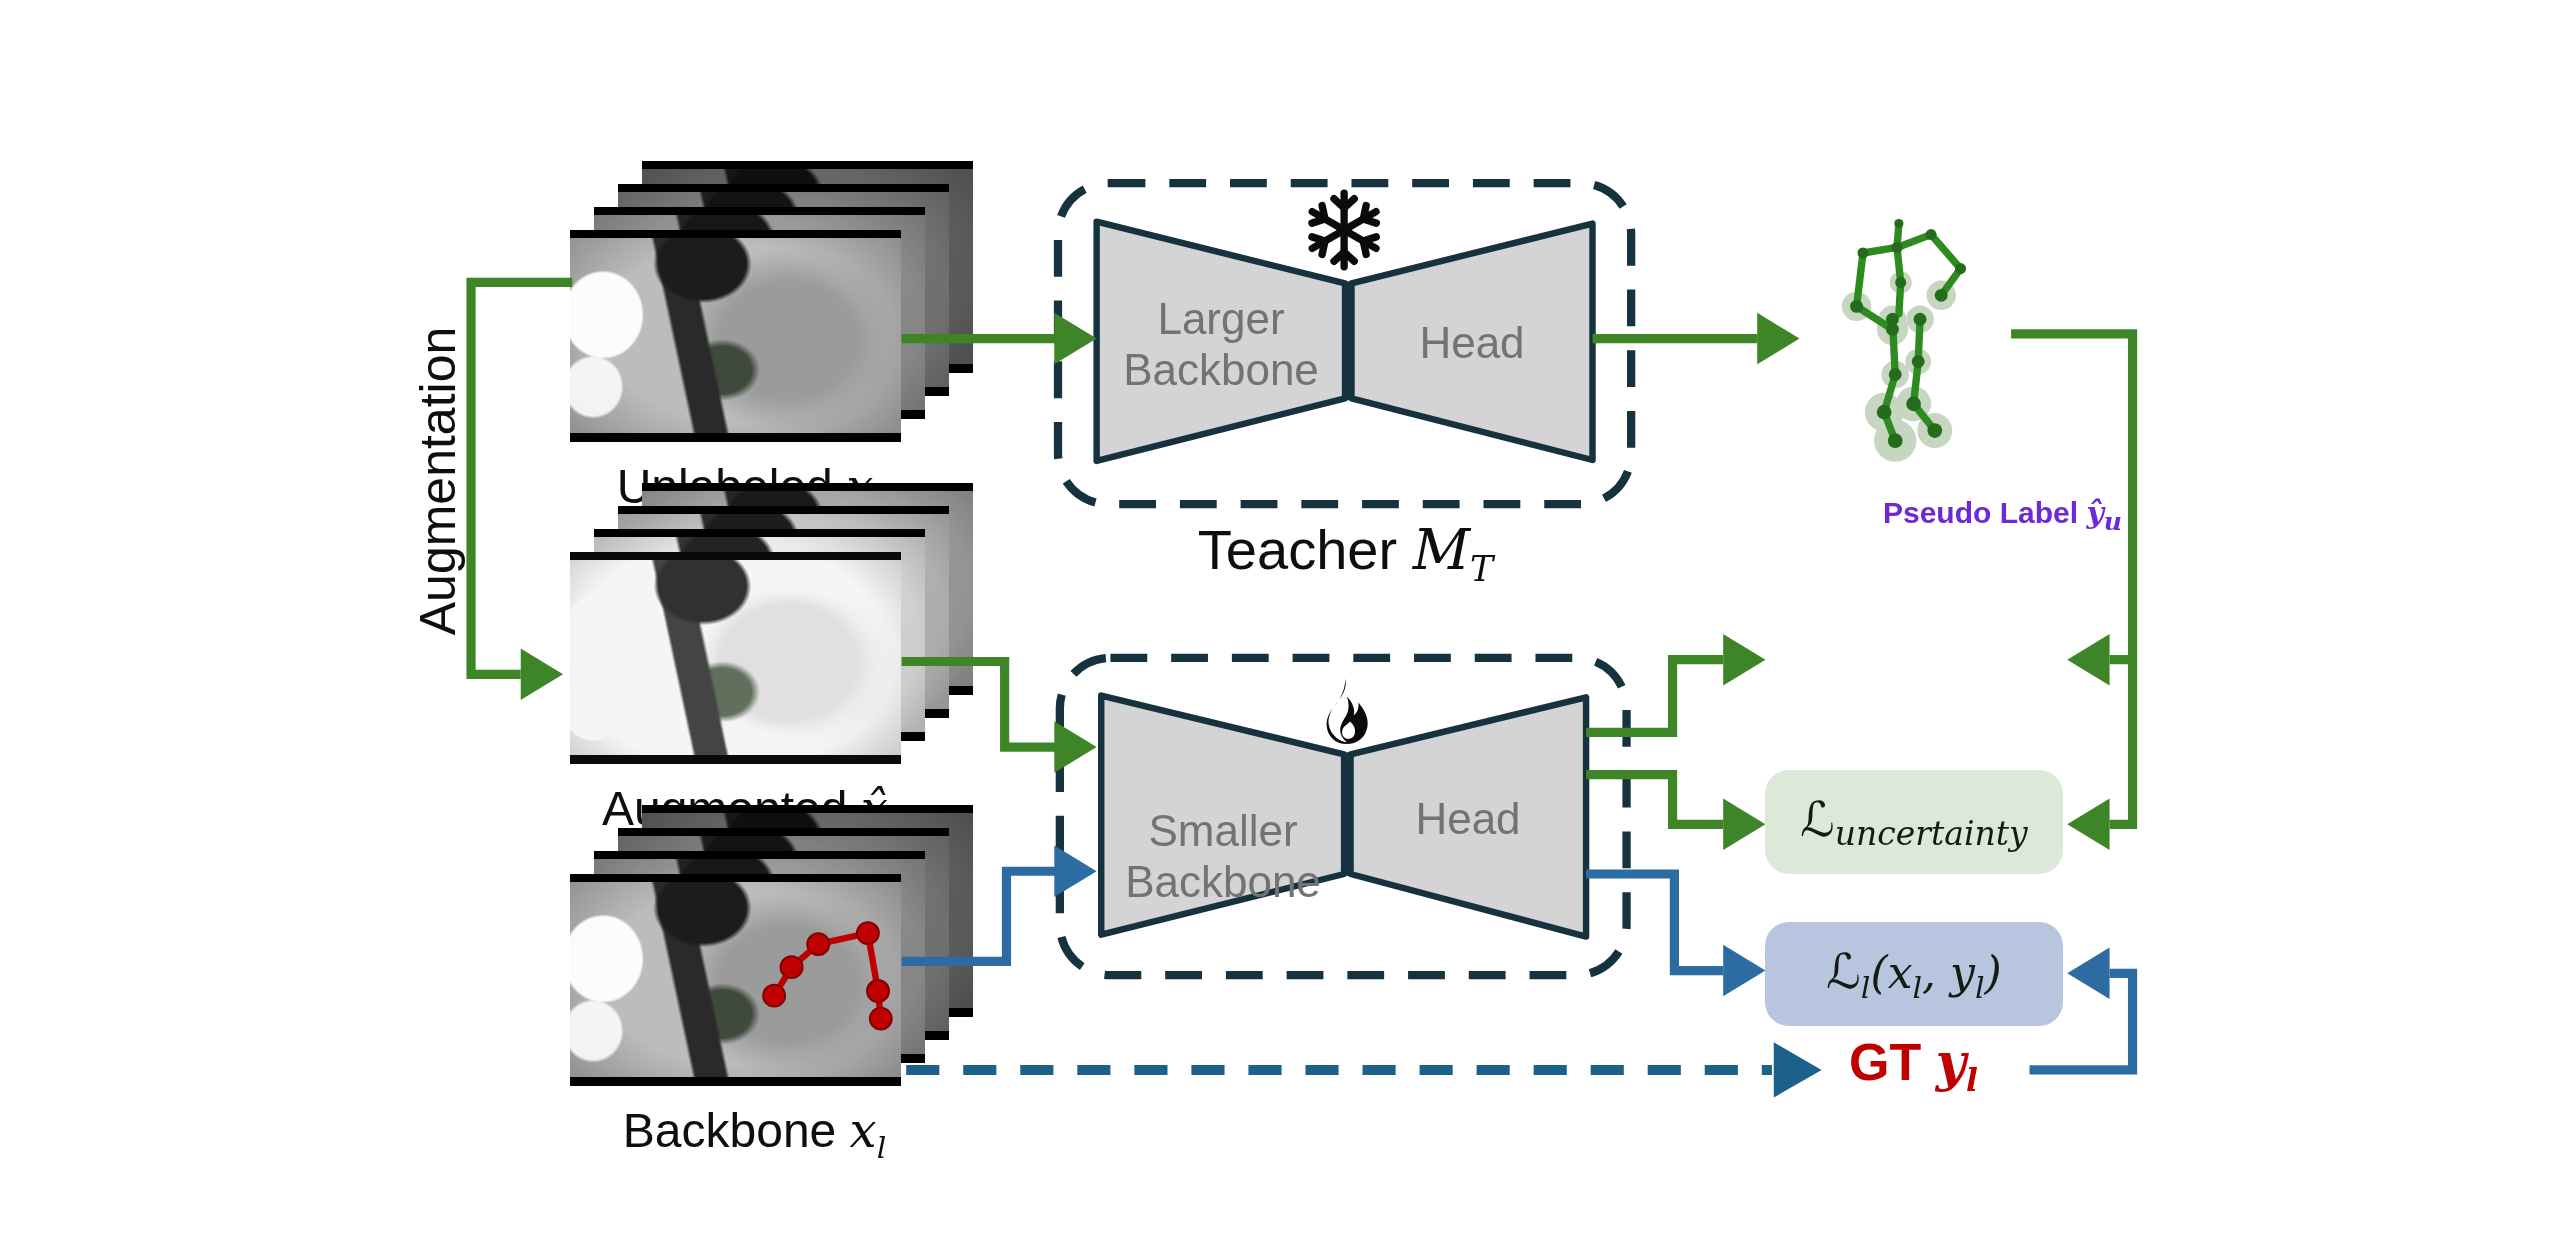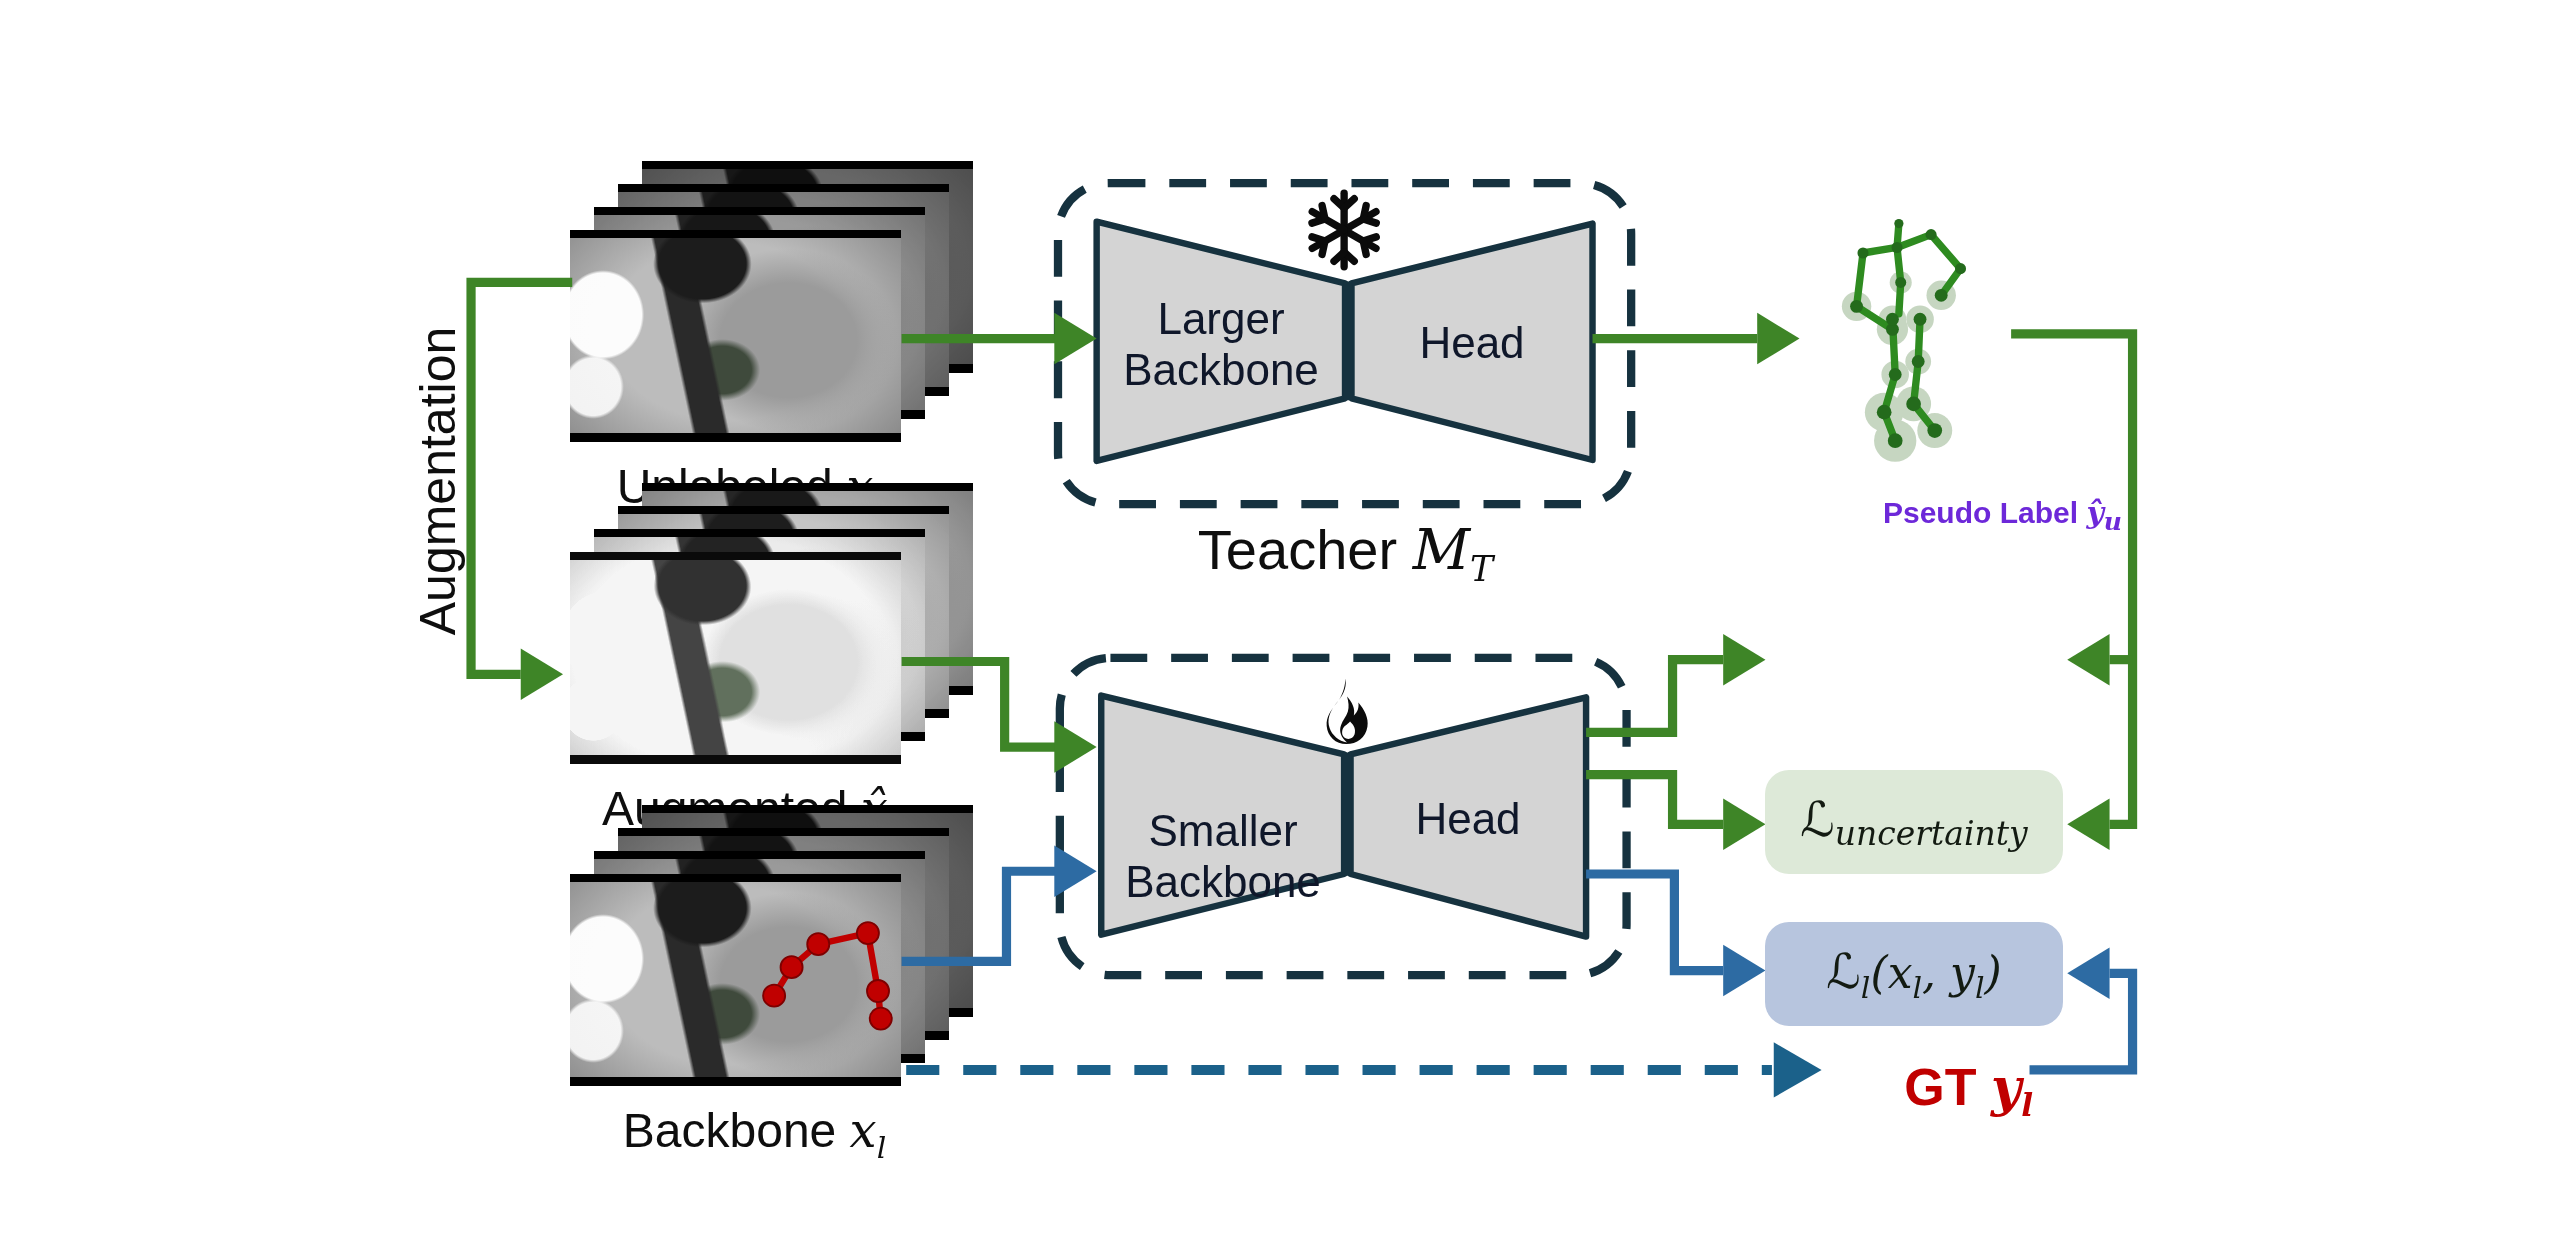--- a/index.html
+++ b/index.html
@@ -30,41 +30,41 @@
   .aug .layer-back1{filter:brightness(1.25);}
   .aug .layer-back2{filter:brightness(1.05);}
   .aug .layer-back3{filter:brightness(.9);}
 
   .stack-label{position:absolute;width:405px;text-align:center;font-size:48px;color:#0e0e0e;white-space:nowrap;}
   .math{font-family:"DejaVu Serif",serif;font-style:italic;}
   .stack-label sub,.caption sub{font-size:.62em;}
 
   
   .caption{position:absolute;font-size:56px;color:#0e0e0e;text-align:center;white-space:nowrap;}
-  .trap-label{position:absolute;font-size:44px;color:#0f172a;text-align:center;line-height:51px;}
+  .trap-label{position:absolute;font-size:44px;color:#737373;text-align:center;line-height:51px;}
 
   
   .card{position:absolute;left:1800px;top:208px;width:212px;height:265px;background:#fefefe;
         border-radius:31px;box-shadow:9.2px 13px 24px rgba(0,0,0,.28);}
   .pseudo-caption{position:absolute;left:1708px;top:495px;width:414px;text-align:right;
         font-size:30px;font-weight:bold;color:#6d28d9;white-space:nowrap;}
   .pseudo-caption .math{font-weight:bold;}
 
   
   .loss{position:absolute;left:1765px;width:298px;height:104px;border-radius:24px;
         display:flex;align-items:center;justify-content:center;white-space:nowrap;}
   .loss-green{background:#dde9d8;}
   .loss-blue{background:#b7c5de;}
   .loss-text{font-family:"DejaVu Serif",serif;font-style:italic;font-size:44px;color:#131b12;}
   .loss-text sub{font-size:30px;}
   .scriptL{font-family:"DejaVu Sans","DejaVu Serif",serif;font-style:italic;font-size:48px;}
 
   
-  .gt{position:absolute;left:1849px;top:1056px;width:184px;font-size:52px;font-weight:bold;
-      color:#c00000;white-space:nowrap;text-align:right;}
+  .gt{position:absolute;left:1849px;top:1031px;width:184px;font-size:52px;font-weight:bold;
+      color:#c00000;white-space:nowrap;}
   .gt .math{font-weight:bold;}
   .gt sub{font-size:.6em;}
 
   
   .augmentation{position:absolute;left:180px;top:452px;width:515px;text-align:center;font-size:50px;
       color:#0e0e0e;transform:rotate(-90deg);}
 </style>
 </head>
 <body>
 

